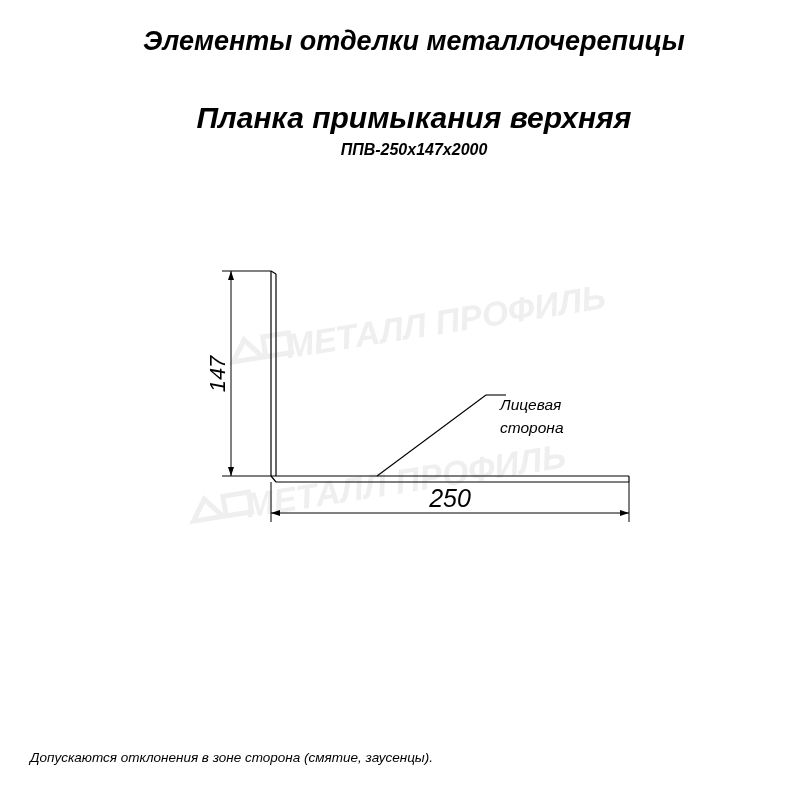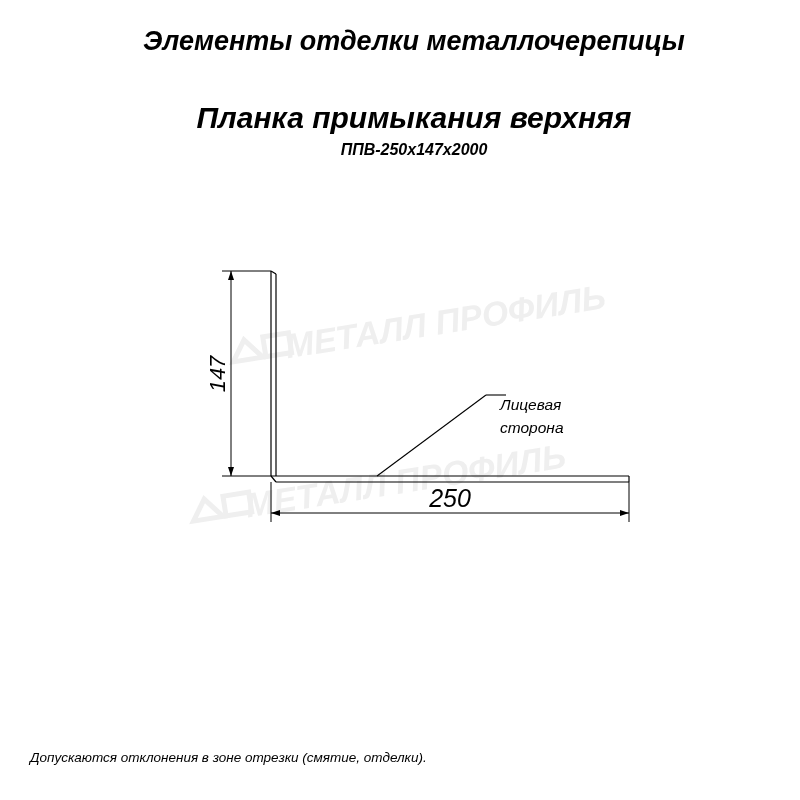--- a/index.html
+++ b/index.html
@@ -154,16 +154,16 @@
         <line x1="137" y1="283" x2="495" y2="283"></line>
         <path d="M137,283 L146,280 L146,286 Z" fill="#000000" stroke="none"></path>
         <path d="M495,283 L486,280 L486,286 Z" fill="#000000" stroke="none"></path>
       </g>
       <text x="316" y="277" font-size="25" fill="#000000" text-anchor="middle" class="dim-label">250</text>
 
     </svg>
   </div>
 
   <div class="footer">
-    <div>Допускаются отклонения в зоне отрезки (смятие, отделки).</div>
+    <div>Допускаются отклонения в зоне сторона (смятие, заусенцы).</div>
   </div>
 
 </div>
 
 </body></html>

